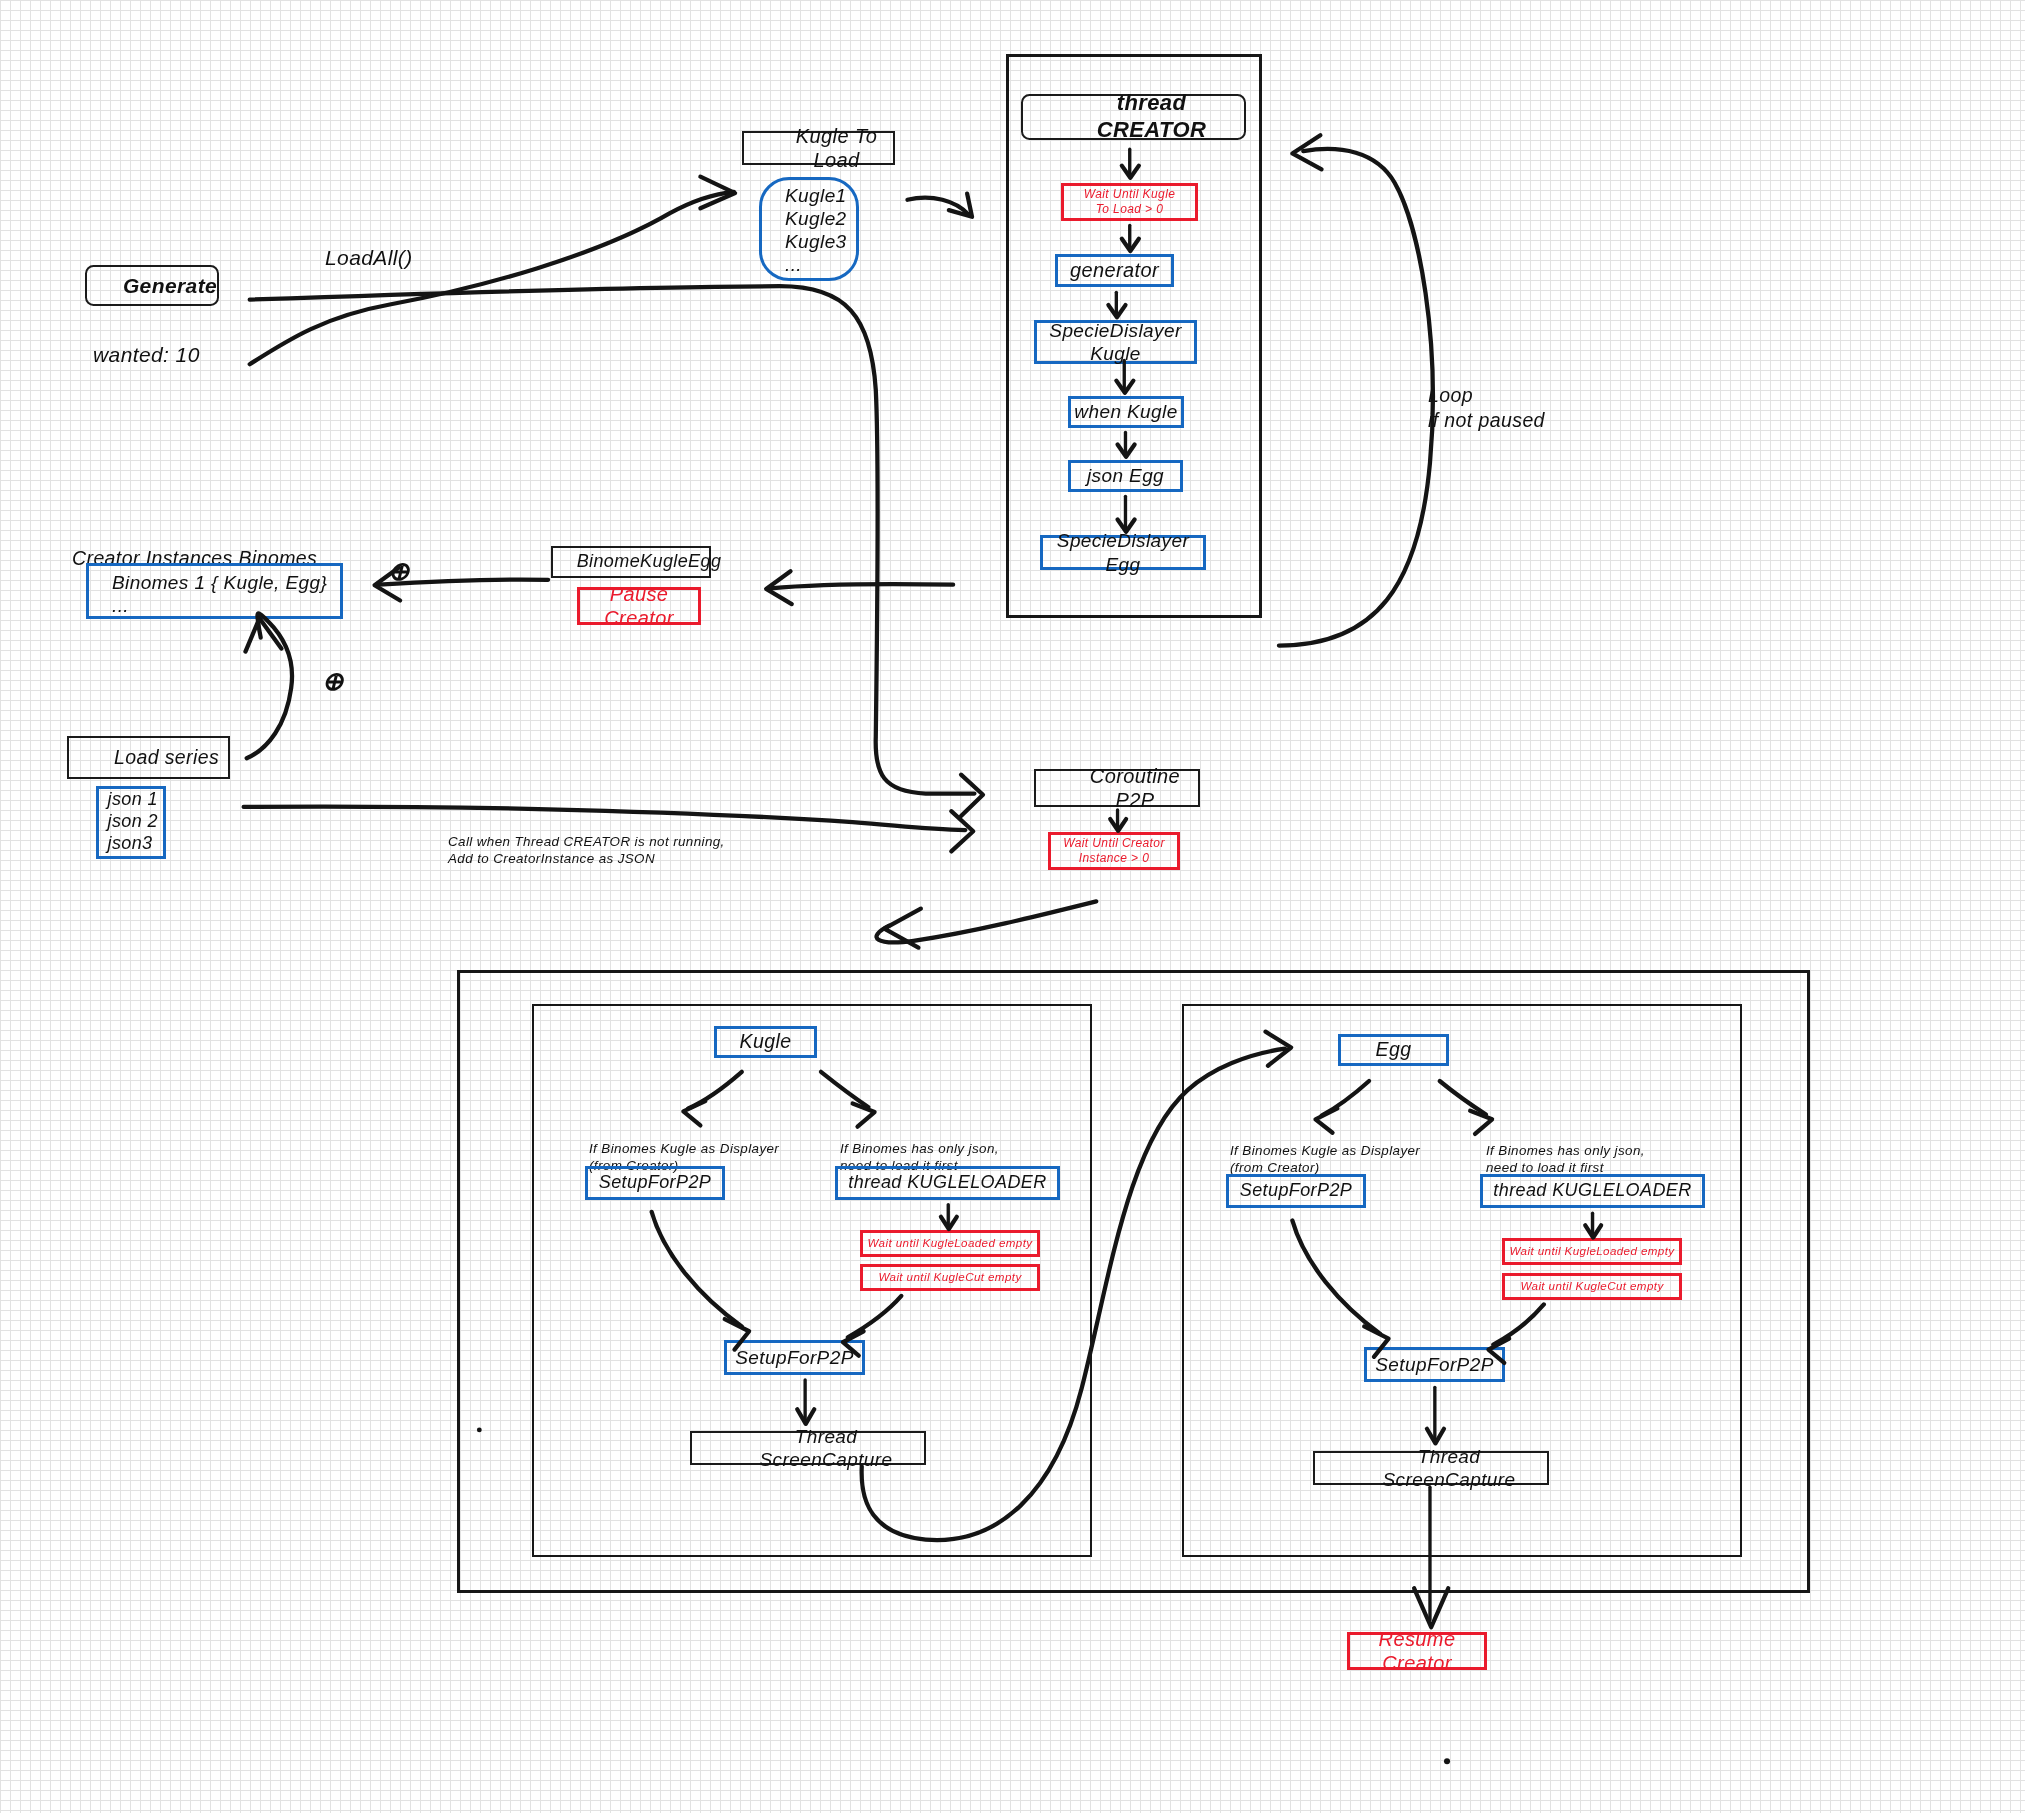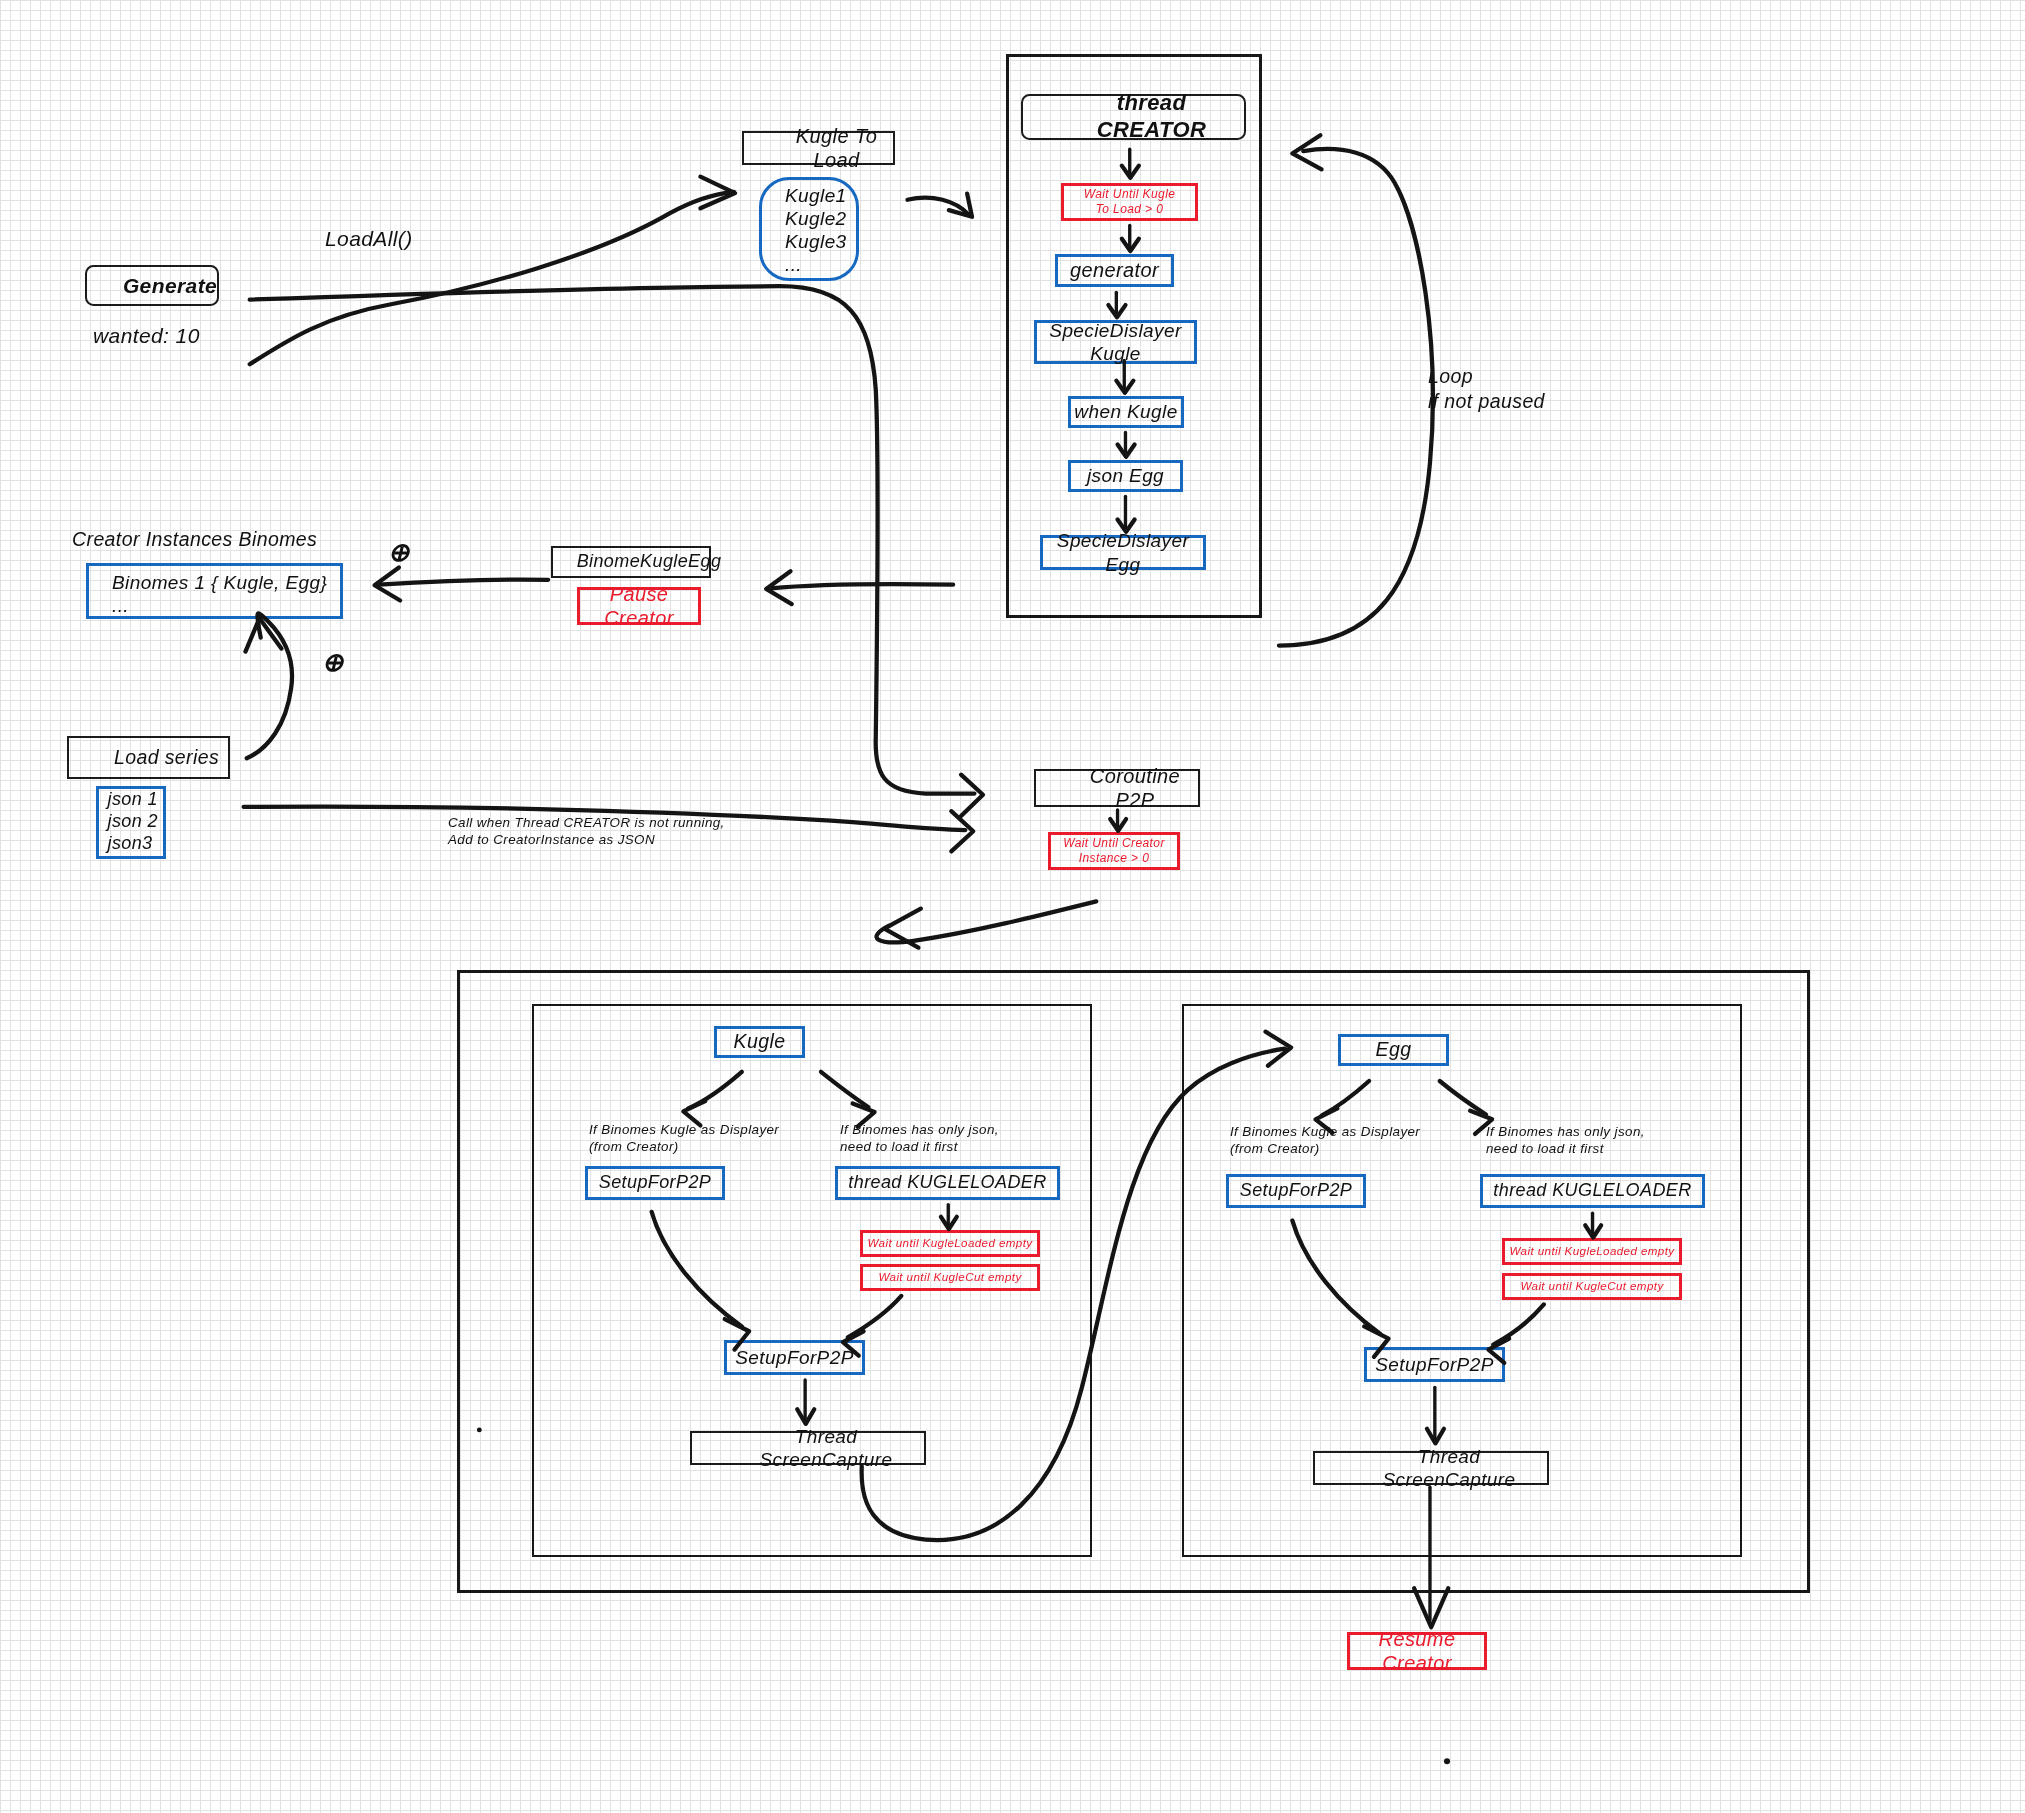--- a/index.html
+++ b/index.html
@@ -38,20 +38,21 @@
   .node.red    { border: 3px solid #ea1b2d; color: #ea1b2d; }
   .node.rounded{ border-radius: 8.5px; }
   .node.left   { justify-content: flex-start; text-align: left; padding-left: 13.4px; }
   .node.topal  { align-items: flex-start; padding-top: 6px; }
 
   .plain {
     position: absolute;
     color: #111111;
     white-space: pre-line;
     line-height: 1.30;
+    margin-top: 19px;
   }
 
   
   .frame {
     position: absolute;
     box-sizing: border-box;
     border: 3px solid #171717;
     background: transparent;
   }
   .frame.thin { border-width: 2.4px; }
@@ -137,21 +138,21 @@
 
   <div class="node black hw" style="left:1034px; top:769px; width:166px; height:38px; font-size:20px;">Coroutine P2P</div>
 
   <div class="node red hw" style="left:1048px; top:832px; width:132px; height:38px; font-size:12px;">Wait Until Creator
 Instance &gt; 0</div>
 
   <div class="frame" style="left:457px; top:970px; width:1353px; height:623px;"></div>
 
   <div class="frame thin" style="left:532px; top:1004px; width:560px; height:553px;"></div>
 
-  <div class="node blue hw" style="left:714px; top:1026px; width:91px; height:32px; font-size:19.5px;">Kugle</div>
+  <div class="node blue hw" style="left:714px; top:1026px; width:103px; height:32px; font-size:19.5px;">Kugle</div>
 
   <div class="plain hw" style="left:589px; top:1121px; font-size:13.4px;">If Binomes Kugle as Displayer
 (from Creator)</div>
 
   <div class="plain hw" style="left:840px; top:1121px; font-size:13.4px;">If Binomes has only json,
 need to load it first</div>
 
   <div class="node blue hw" style="left:585px; top:1166px; width:140px; height:34px; font-size:18px;">SetupForP2P</div>
 
   <div class="node blue hw" style="left:835px; top:1166px; width:225px; height:34px; font-size:18px;">thread KUGLELOADER</div>

